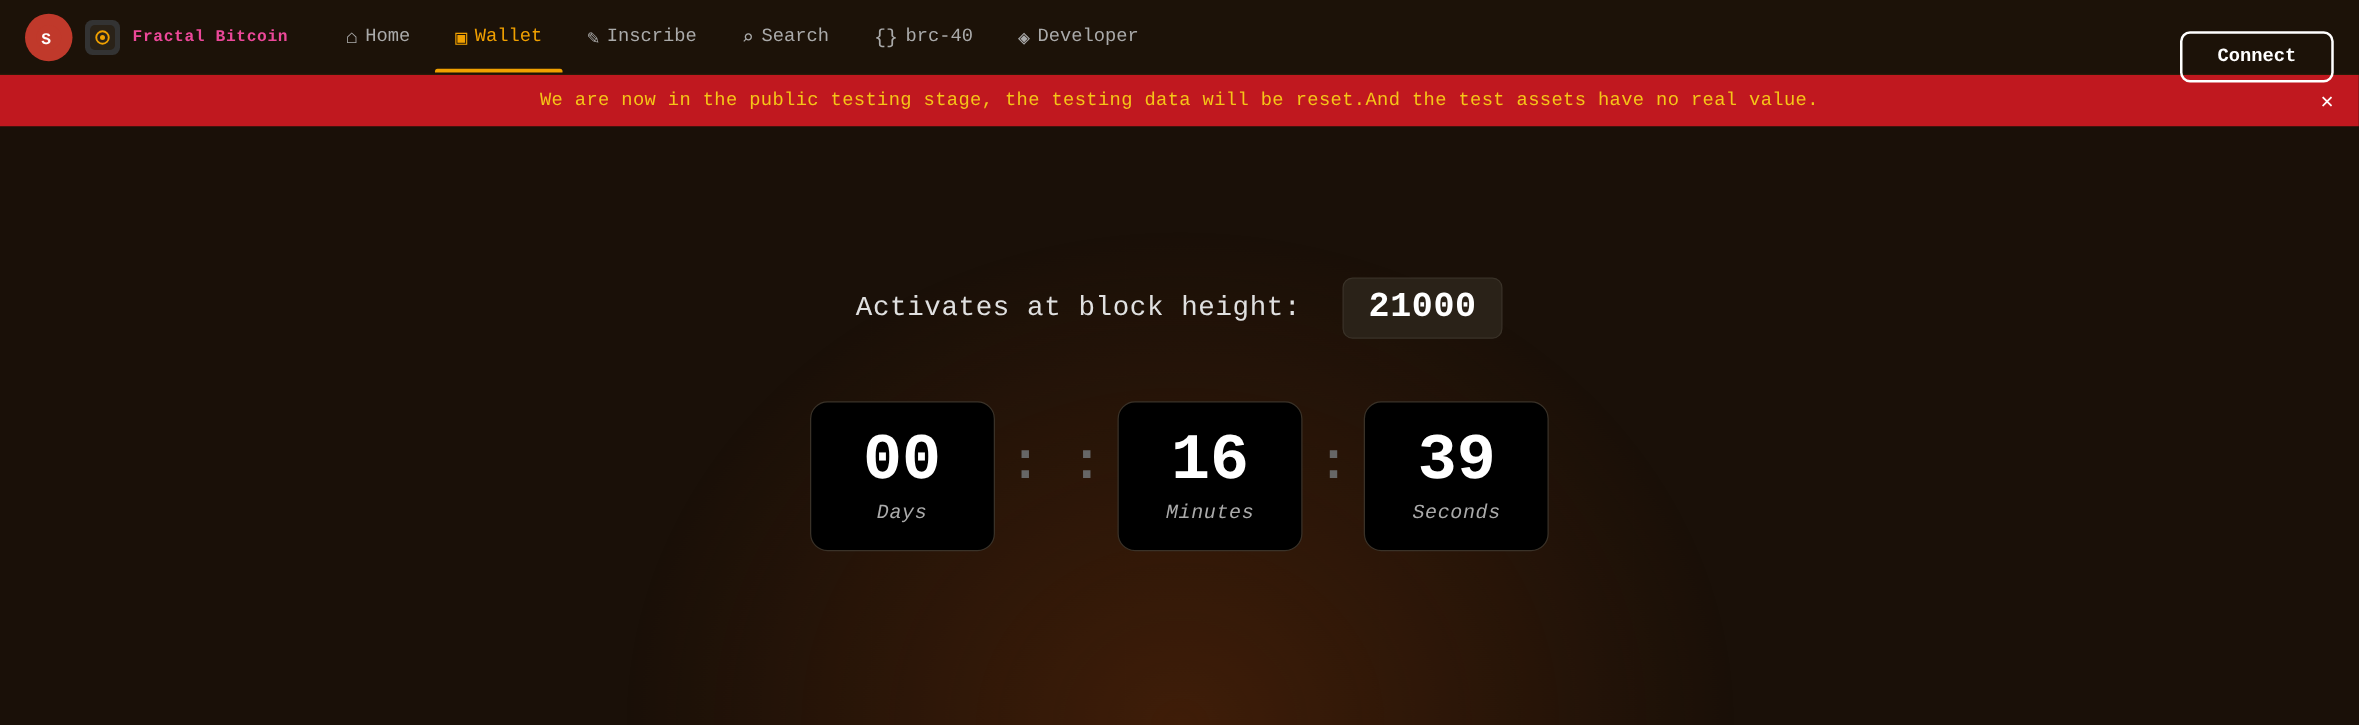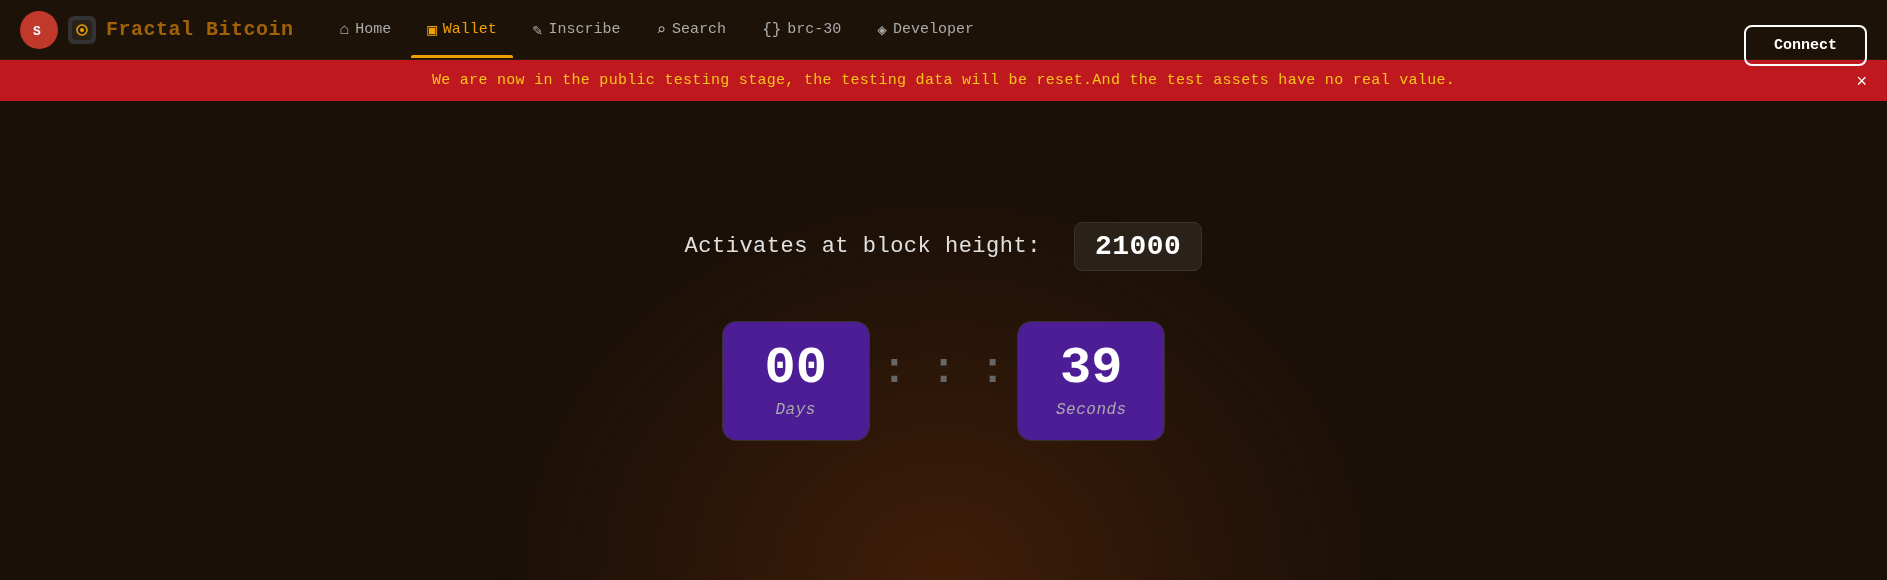--- a/index.html
+++ b/index.html
@@ -49,22 +49,22 @@
       background: #333;
       border-radius: 6px;
       display: flex;
       align-items: center;
       justify-content: center;
       font-size: 14px;
       color: #f0a000;
     }
 
     .brand-name {
-      color: #a16207;
-      font-size: 20px;
+      color: #ec4899;
+      font-size: 13px;
       font-weight: bold;
       letter-spacing: 0.5px;
     }
 
     .nav-items {
       display: flex;
       align-items: center;
       gap: 4px;
       flex: 1;
     }
@@ -178,21 +178,21 @@
     }
 
     
     .countdown {
       display: flex;
       align-items: center;
       gap: 0;
     }
 
     .countdown-unit {
-      background: #4c1d95;
+      background: #000000;
       border: 1px solid #3a3228;
       border-radius: 14px;
       width: 148px;
       height: 120px;
       display: flex;
       flex-direction: column;
       align-items: center;
       justify-content: center;
       gap: 6px;
     }
@@ -273,21 +273,21 @@
     <a class="nav-item">
       <span class="nav-icon">✎</span>
       <span>Inscribe</span>
     </a>
     <a class="nav-item">
       <span class="nav-icon">⌕</span>
       <span>Search</span>
     </a>
     <a class="nav-item">
       <span class="nav-icon">{}</span>
-      <span>brc-30</span>
+      <span>brc-40</span>
     </a>
     <a class="nav-item">
       <span class="nav-icon">◈</span>
       <span>Developer</span>
     </a>
   </div>
 
   <button class="connect-btn">Connect</button>
 </nav>
 
@@ -307,20 +307,24 @@
     <div class="countdown-unit">
       <span class="countdown-number">00</span>
       <span class="countdown-label">Days</span>
     </div>
 
     <span class="countdown-separator">:</span>
 
 
     <span class="countdown-separator">:</span>
 
+    <div class="countdown-unit">
+      <span class="countdown-number">16</span>
+      <span class="countdown-label">Minutes</span>
+    </div>
 
     <span class="countdown-separator">:</span>
 
     <div class="countdown-unit">
       <span class="countdown-number">39</span>
       <span class="countdown-label">Seconds</span>
     </div>
   </div>
 </div>
 

